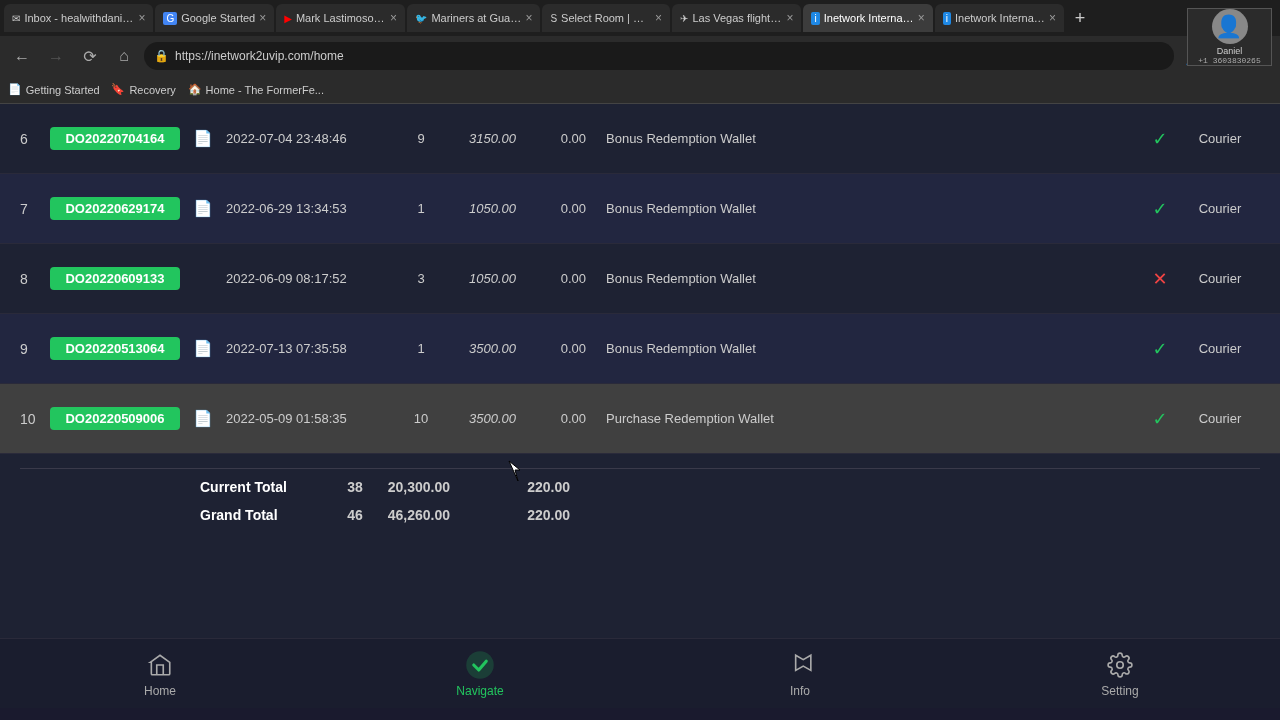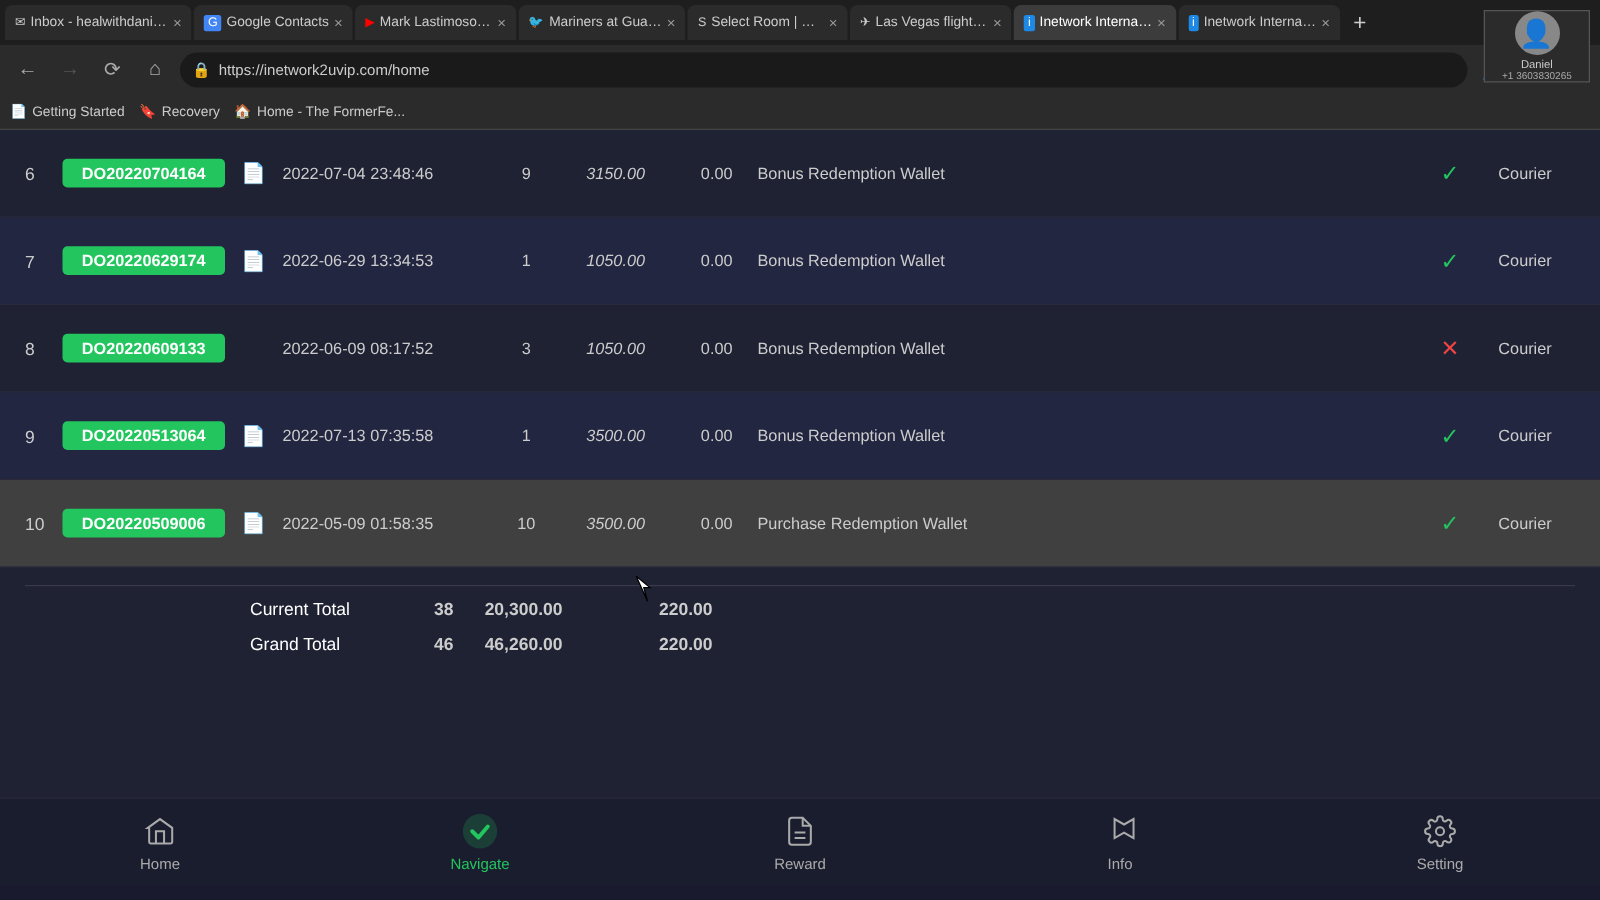--- a/index.html
+++ b/index.html
@@ -261,21 +261,21 @@
       display: flex;
       align-items: center;
       padding: 6px 0;
       font-size: 14px;
       color: #ccc;
     }
 
     .total-label {
       margin-left: 180px;
       width: 130px;
-      font-weight: normal;
+      font-weight: bold;
       color: #fff;
     }
 
     .total-qty {
       width: 50px;
       text-align: center;
       font-weight: bold;
     }
 
     .total-amount {
@@ -358,21 +358,21 @@
 <div class="browser-chrome">
 
   <div class="tabs-bar">
     <div class="tab">
       <span style="font-size:10px;">✉</span>
       <span style="overflow:hidden;text-overflow:ellipsis;white-space:nowrap;max-width:110px;">Inbox - healwithdanie...</span>
       <span class="close-btn">×</span>
     </div>
     <div class="tab">
       <span style="font-size:10px;background:#4285f4;color:#fff;padding:1px 3px;border-radius:2px;">G</span>
-      <span style="overflow:hidden;text-overflow:ellipsis;white-space:nowrap;max-width:90px;">Google Contacts</span>
+      <span style="overflow:hidden;text-overflow:ellipsis;white-space:nowrap;max-width:90px;">Google Started</span>
       <span class="close-btn">×</span>
     </div>
     <div class="tab">
       <span style="font-size:10px;color:#f00;">▶</span>
       <span style="overflow:hidden;text-overflow:ellipsis;white-space:nowrap;max-width:90px;">Mark Lastimoso | The...</span>
       <span class="close-btn">×</span>
     </div>
     <div class="tab">
       <span style="font-size:10px;">🐦</span>
       <span style="overflow:hidden;text-overflow:ellipsis;white-space:nowrap;max-width:90px;">Mariners at Guardians...</span>
@@ -431,21 +431,21 @@
       <span>Home - The FormerFe...</span>
     </div>
   </div>
 </div>
 
 <div style="position:absolute; top:8px; right:8px; background:#2b2b2b; border:1px solid #555; width:85px; height:58px; display:flex; flex-direction:column; align-items:center; justify-content:center; z-index:100;">
   <div style="width:36px;height:36px;background:#888;border-radius:50%;overflow:hidden;display:flex;align-items:center;justify-content:center;">
     <span style="font-size:22px;">👤</span>
   </div>
   <div style="font-size:9px;color:#ccc;margin-top:2px;">Daniel</div>
-  <div style="font-size:8px;color:#aaa;">+1 3603830265</div>
+  <div style="font-size:8px;color:#aaa;font-family:Liberation Mono, monospace;">+1 3603830265</div>
 </div>
 
 <div class="main-content" style="height: calc(720px - 36px - 40px - 28px - 70px); overflow-y:auto;">
   <div class="table-container">
 
     <div class="table-row" style="background:#1e2233;">
       <span class="row-num">6</span>
       <span class="order-id-badge">DO20220704164</span>
       <span class="doc-icon">📄</span>
       <span class="date-col">2022-07-04 23:48:46</span>
@@ -544,31 +544,20 @@
   <div class="nav-item active">
     <div class="nav-item-icon">
       <svg width="30" height="30" viewBox="0 0 24 24" fill="#22c55e">
           <circle cx="12" cy="12" r="11" fill="#22c55e" opacity="0.2"></circle>
           <path d="M7 12l4 4 6-7" stroke="#22c55e" stroke-width="2.5" fill="none" stroke-linecap="round" stroke-linejoin="round"></path>
         </svg>
     </div>
     <span class="nav-item-label" style="color:#22c55e;">Navigate</span>
   </div>
 
-  <div class="nav-item">
-    <div class="nav-item-icon">
-      <svg width="26" height="26" viewBox="0 0 24 24" fill="none" stroke="#aaa" stroke-width="1.5">
-          <path d="M14 2H6a2 2 0 00-2 2v16a2 2 0 002 2h12a2 2 0 002-2V8z"></path>
-          <polyline points="14 2 14 8 20 8"></polyline>
-          <line x1="8" y1="13" x2="16" y2="13"></line>
-          <line x1="8" y1="17" x2="16" y2="17"></line>
-        </svg>
-    </div>
-    <span class="nav-item-label">Reward</span>
-  </div>
 
   <div class="nav-item">
     <div class="nav-item-icon">
       <svg width="26" height="26" viewBox="0 0 24 24" fill="none" stroke="#aaa" stroke-width="1.5">
           <path d="M22 17l-7-4-7 4V3l7 4 7-4v14z"></path>
         </svg>
     </div>
     <span class="nav-item-label">Info</span>
   </div>
 

